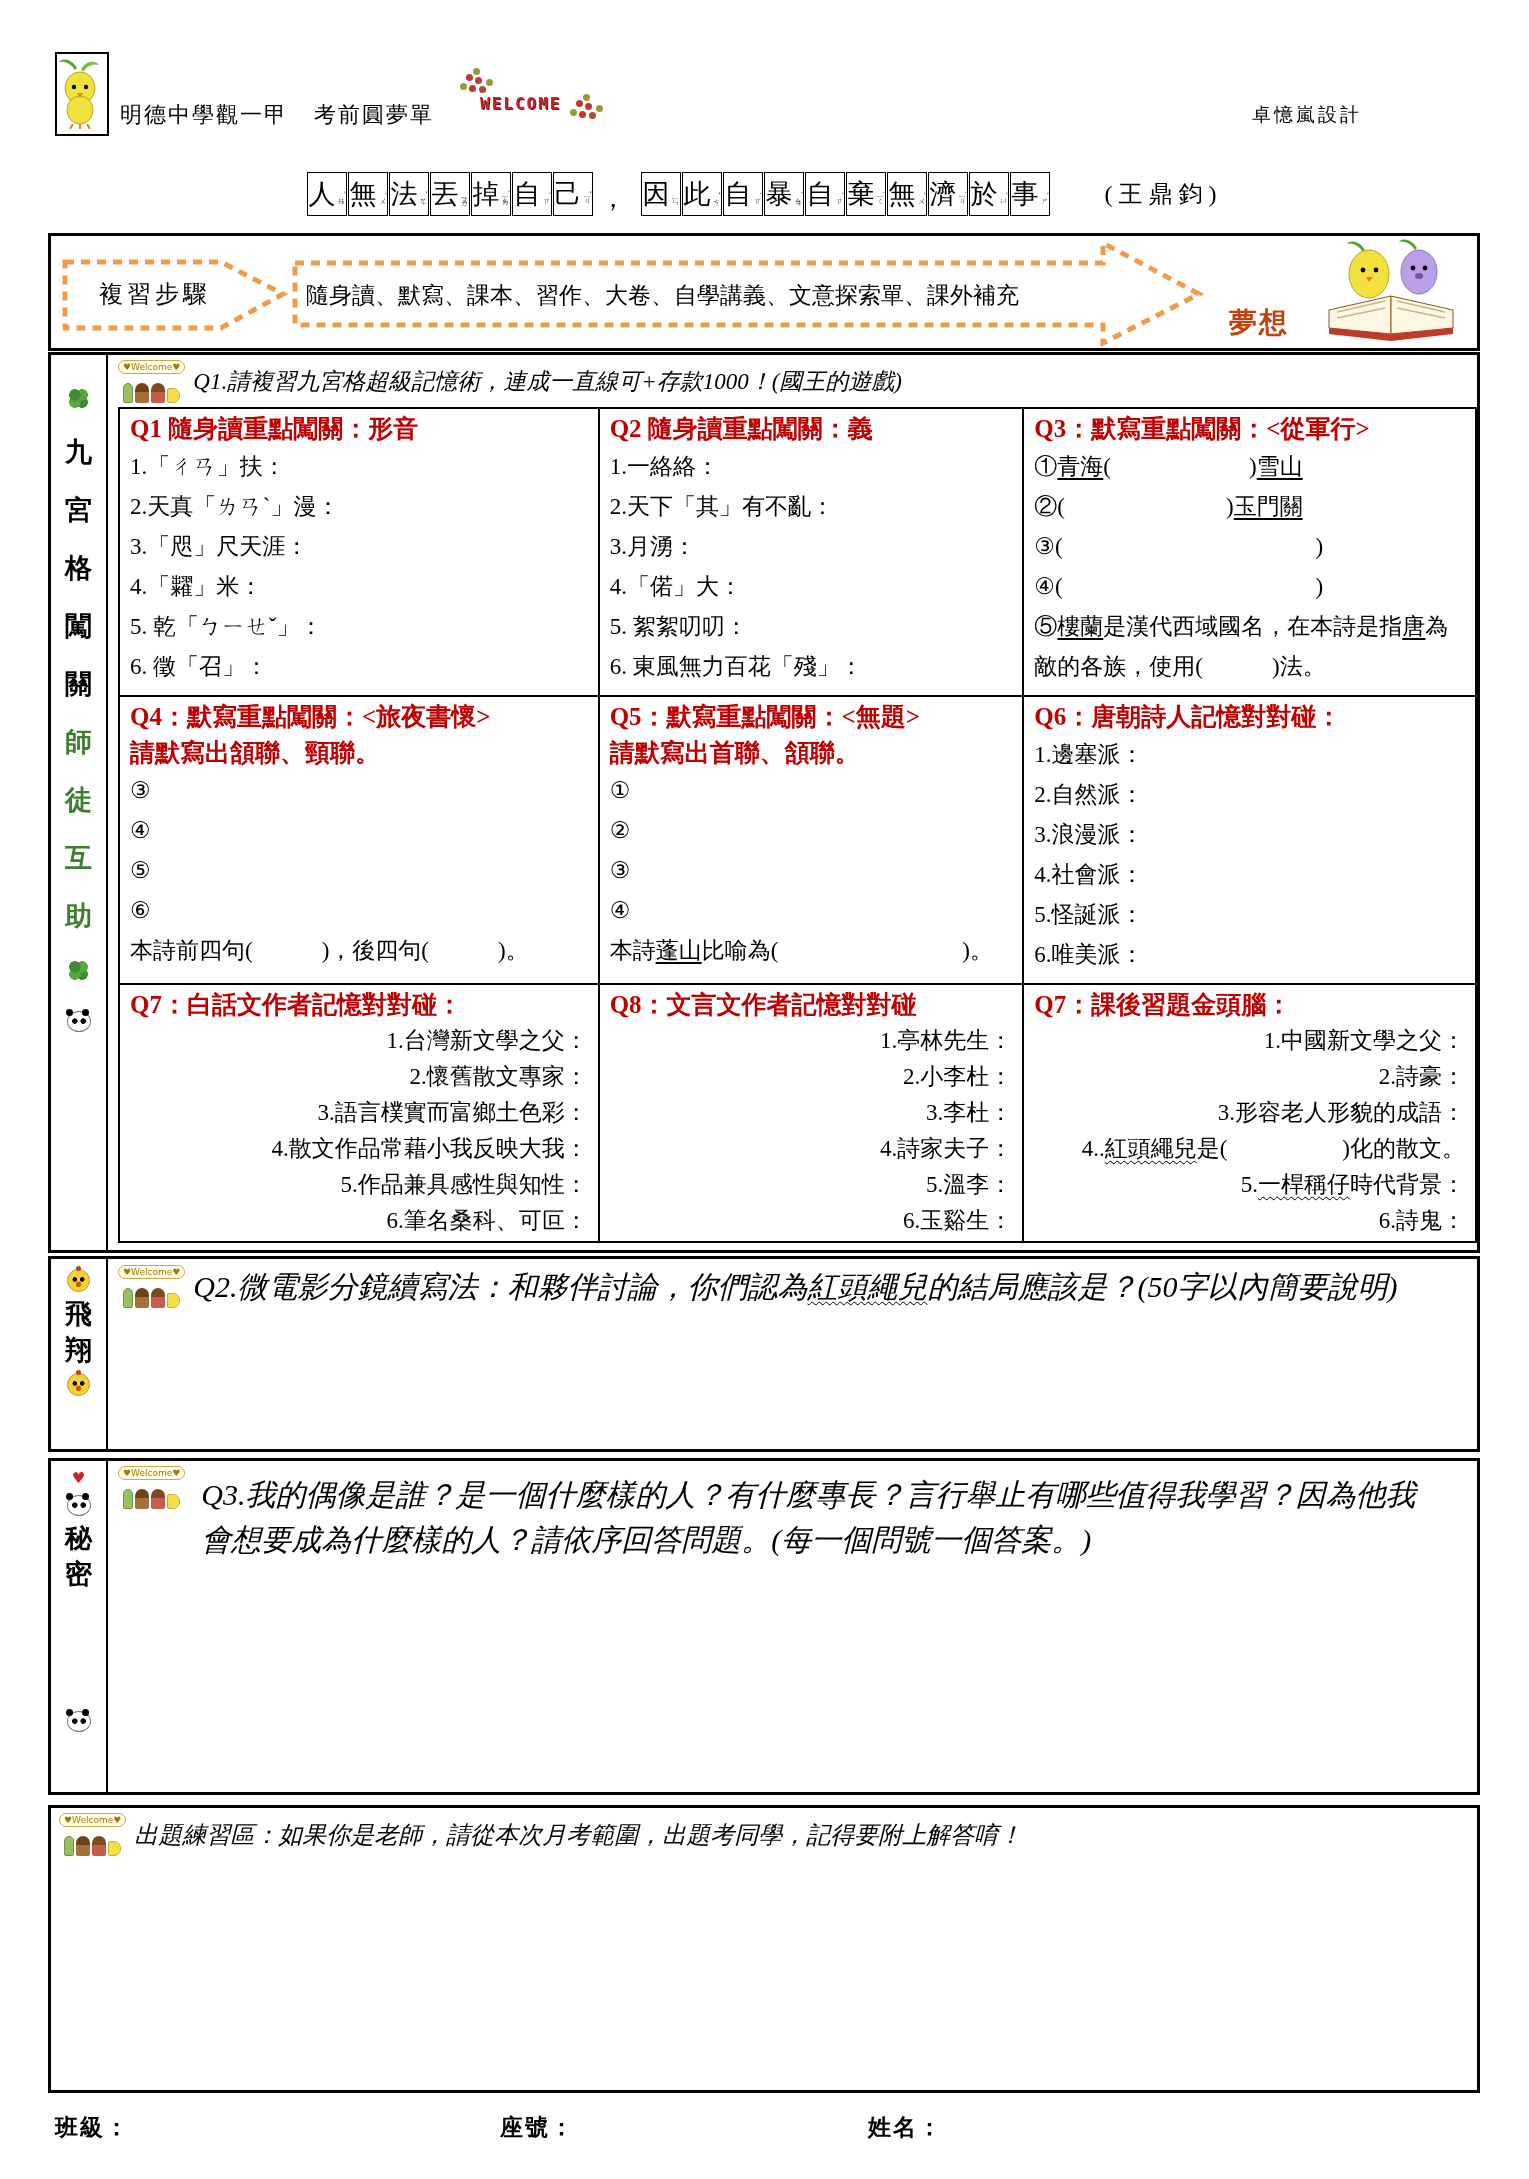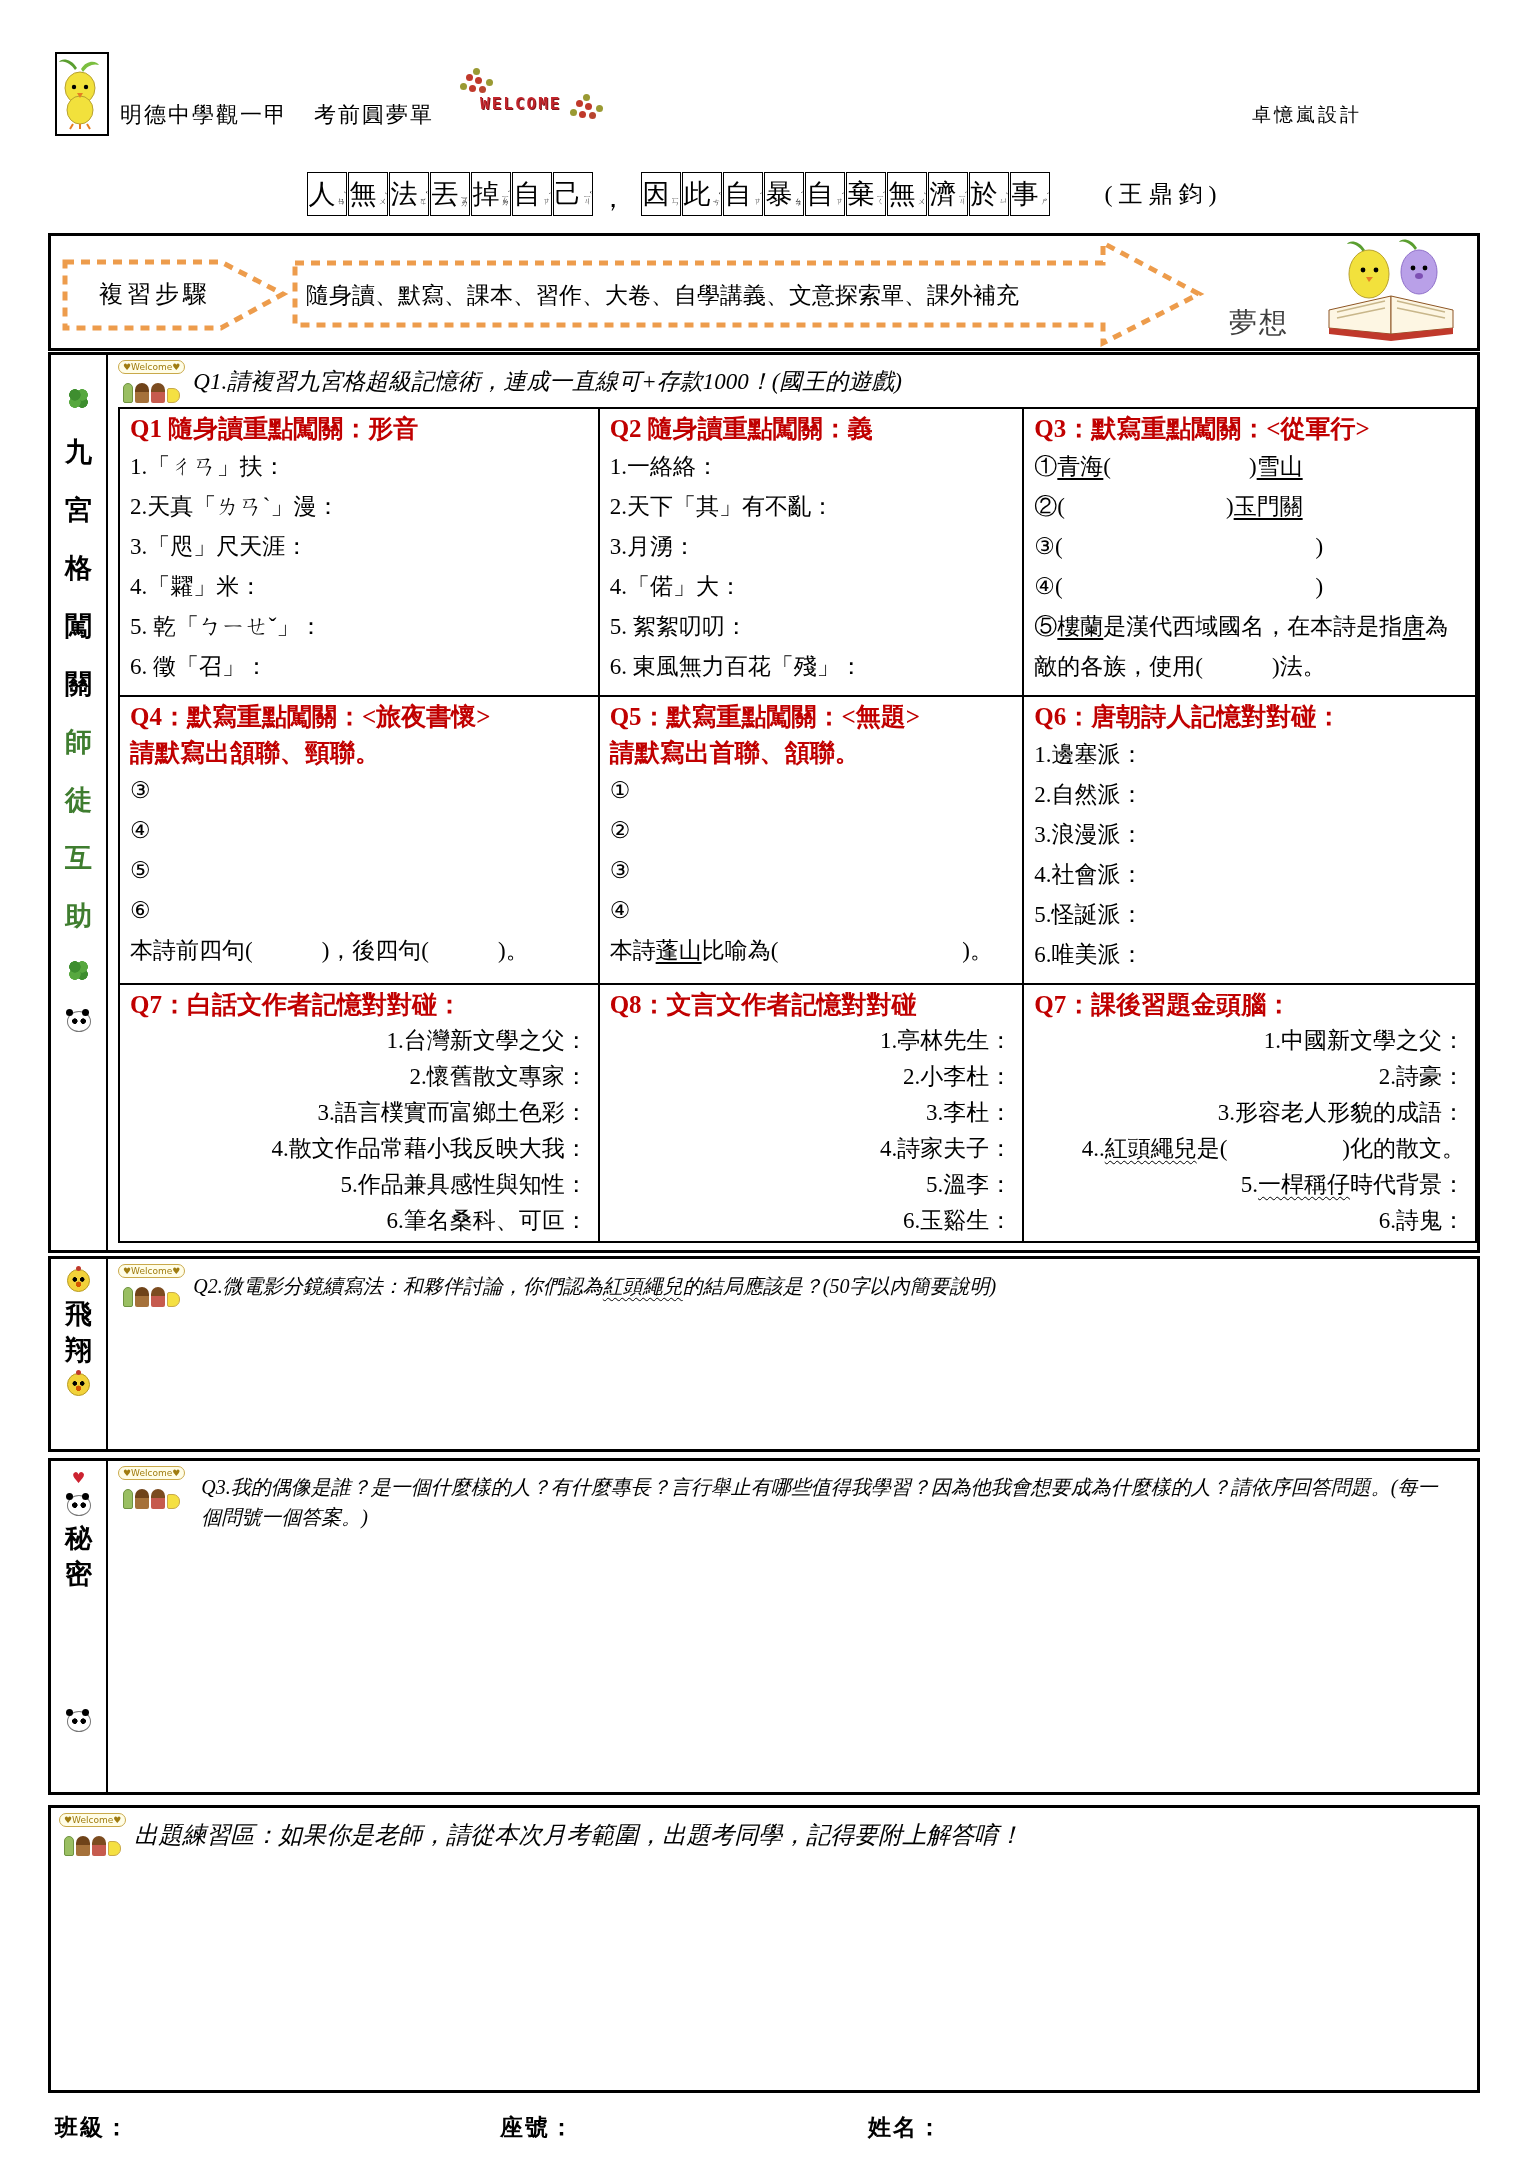--- a/index.html
+++ b/index.html
@@ -24,21 +24,21 @@
   .qbox .qz{font-size:8px;line-height:1;writing-mode:vertical-rl;letter-spacing:-1px;margin-left:1px;color:#222;}
   .qcomma{font-size:27px;margin:0 14px 0 6px;align-self:flex-end;}
   .qattr{font-size:24px;margin-left:54px;letter-spacing:6px;align-self:center;}
   
   .box{position:absolute;border:3px solid #000;box-sizing:border-box;background:#fff;}
   
   #box-review{left:48px;top:233px;width:1432px;height:118px;}
   .arrow-svg{position:absolute;left:0;top:0;}
   .review-label{position:absolute;left:48px;top:42px;width:150px;text-align:left;font-size:24px;letter-spacing:4px;}
   .review-steps{position:absolute;left:255px;top:44px;font-size:23px;white-space:nowrap;}
-  .review-dream{position:absolute;left:1178px;top:68px;font-size:28px;font-weight:normal;color:#404040;letter-spacing:2px;}
+  .review-dream{position:absolute;left:1178px;top:68px;font-size:28px;font-weight:bold;color:#c2410c;letter-spacing:2px;}
   .chicks-book{position:absolute;left:1262px;top:2px;}
   
   .sidebar{position:absolute;left:0;top:0;bottom:0;width:57px;border-right:2px solid #000;
            display:flex;flex-direction:column;align-items:center;box-sizing:border-box;}
   .v-char{font-size:27px;font-weight:bold;line-height:1;}
   .v-green .v-char{color:#3f7d2f;}
   .main-area{position:absolute;left:59px;top:0;right:0;bottom:0;}
   
   #box-grid{left:48px;top:352px;width:1432px;height:901px;}
   #sidebar1{padding-top:34px;gap:31px;}
@@ -48,21 +48,21 @@
   .cell-header{color:#c00000;font-weight:bold;font-size:25px;line-height:36px;white-space:nowrap;}
   .cell-items .item{font-size:23px;line-height:40px;}
   .row3 .cell-items .item{line-height:36px;text-align:right;}
   u{text-underline-offset:4px;}
   .wavy{text-decoration:underline wavy;text-decoration-thickness:1px;text-underline-offset:4px;}
   
   #box-fly{left:48px;top:1256px;width:1432px;height:196px;}
   #sidebar2{padding-top:10px;gap:9px;}
   #box-secret{left:48px;top:1458px;width:1432px;height:337px;}
   #sidebar3{padding-top:10px;gap:9px;}
-  .section-text{font-size:20px;font-style:italic;line-height:1.5;}
+  .section-text{font-size:30px;font-style:italic;line-height:1.5;}
   .wrap-text{padding:6px 26px 0 8px;}
   #box-quiz{left:48px;top:1805px;width:1432px;height:288px;}
   #box-quiz .q-line{font-size:24px;}
   
   .footer-label{position:absolute;top:2112px;font-size:23px;font-weight:bold;letter-spacing:2px;}
   #f-class{left:55px;} #f-seat{left:500px;} #f-name{left:868px;}
   
   .wk{display:inline-flex;flex-direction:column;align-items:center;gap:7px;flex:0 0 auto;font-style:normal;}
   .wk-bubble{font-size:9px;font-family:"DejaVu Sans",sans-serif;background:#fffde7;border:1px solid #c9a94a;
              border-radius:8px;padding:0 4px;color:#a07c10;white-space:nowrap;line-height:12px;}

